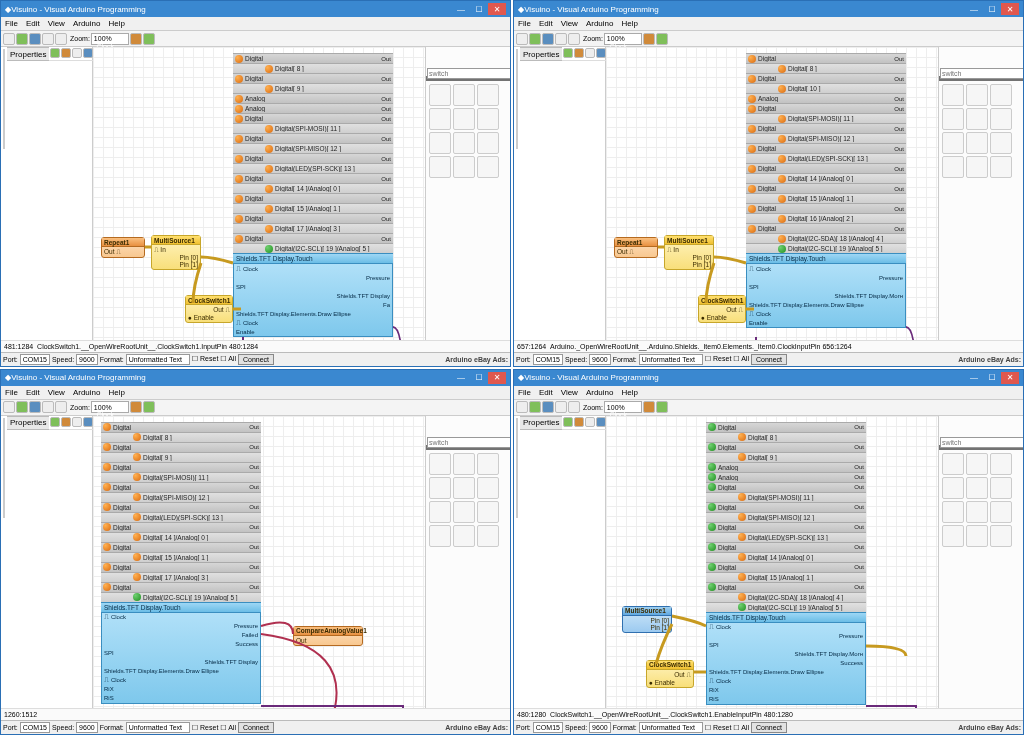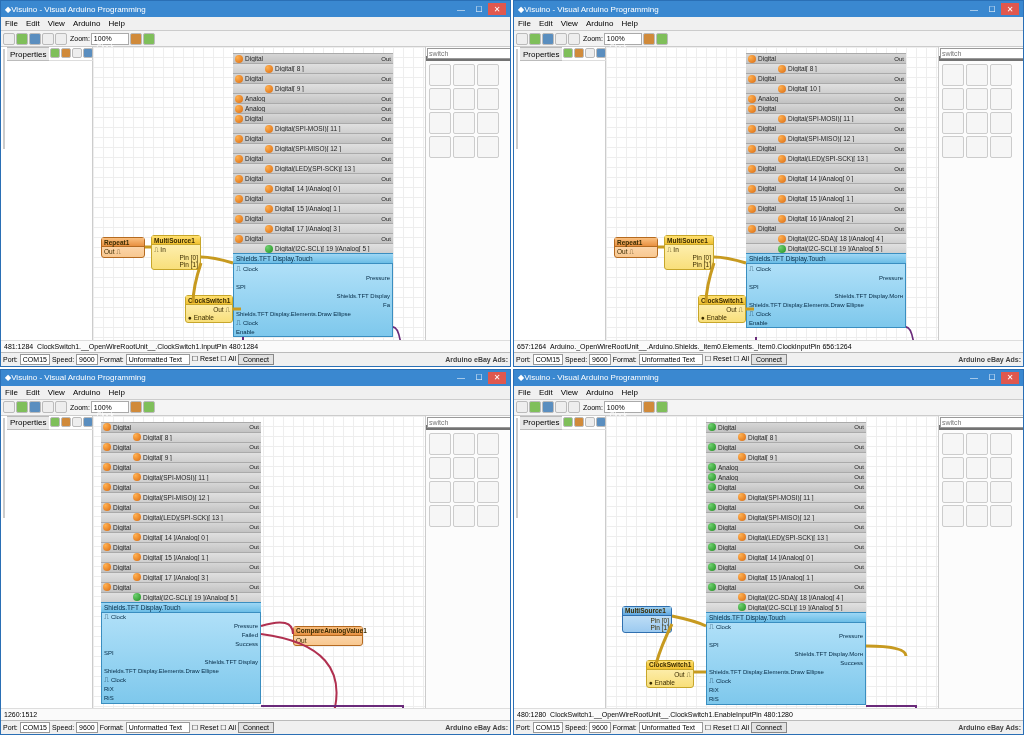--- a/index.html
+++ b/index.html
@@ -232,20 +232,21 @@
   .palette {
     width: 85px;
     border-left: 1px solid #ccc;
     background: #fcfcfc;
     display: flex;
     flex-direction: column;
   }
   .palSearch {
     height: 14px; display: flex; padding: 1px; gap: 1px;
     border-bottom: 5px solid #737373;
+    margin-top: 20px;
   }
   .palSearch input {
     flex:1; font-size: 7px; border: 1px solid #999; padding: 0 1px; height: 11px;
   }
   .palGrid {
     flex: 1; padding: 3px;
     display: grid;
     grid-template-columns: repeat(3, 22px);
     grid-auto-rows: 22px;
     gap: 2px;

